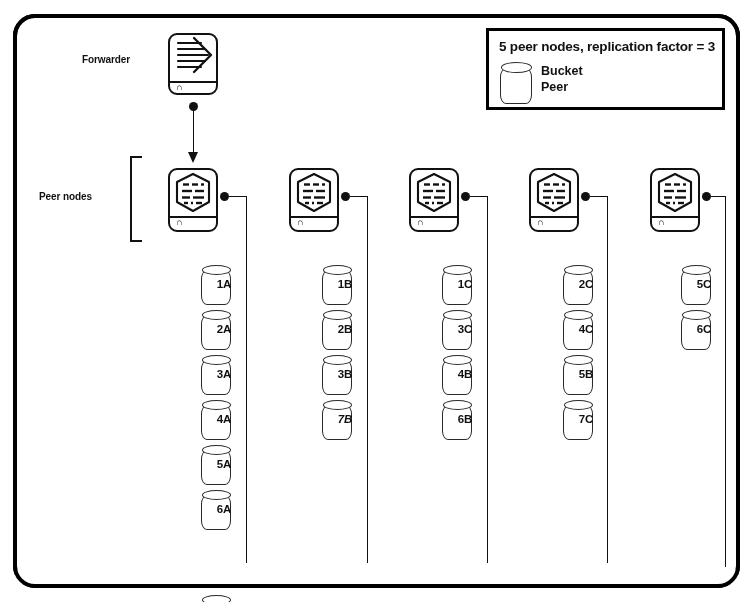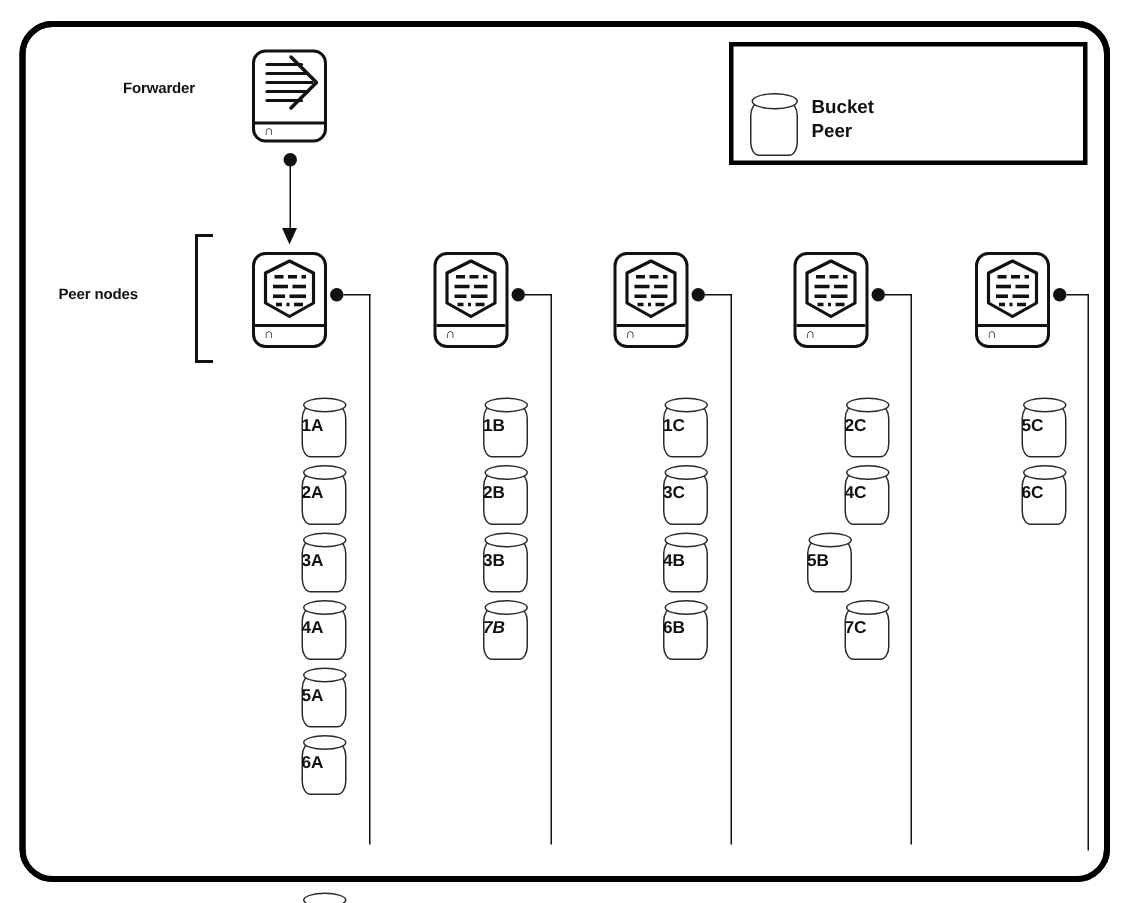--- a/index.html
+++ b/index.html
@@ -128,21 +128,21 @@
     box-sizing: border-box;
     border: 1.7px solid #2a2a2a;
     border-radius: 50%;
     background: #ffffff;
   }
   .bucket .btxt {
     position: absolute;
     left: 0;
     top: 14px;
     width: 46px;
-    text-align: left;
+    text-align: center;
     font-size: 11.5px;
     font-weight: bold;
     color: #111111;
     line-height: 1;
   }
   
   .legend-bucket {
     position: absolute;
     width: 32px;
     height: 42px;
@@ -400,21 +400,21 @@
   <div class="bucket" style="left:563px; top:265px;">
     <div class="body"></div>
     <div class="lid"></div>
     <div class="btxt">2C</div>
   </div>
   <div class="bucket" style="left:563px; top:310px;">
     <div class="body"></div>
     <div class="lid"></div>
     <div class="btxt">4C</div>
   </div>
-  <div class="bucket" style="left:538px; top:355px;">
+  <div class="bucket" style="left:563px; top:355px;">
     <div class="body"></div>
     <div class="lid"></div>
     <div class="btxt">5B</div>
   </div>
   <div class="bucket" style="left:563px; top:400px;">
     <div class="body"></div>
     <div class="lid"></div>
     <div class="btxt">7C</div>
   </div>
 
@@ -446,20 +446,21 @@
     <div class="lid"></div>
     <div class="btxt">5C</div>
   </div>
   <div class="bucket" style="left:681px; top:310px;">
     <div class="body"></div>
     <div class="lid"></div>
     <div class="btxt">6C</div>
   </div>
 
   <div class="legend-box">
+    <div class="legend-title">5 peer nodes, replication factor = 3</div>
 
     <div class="legend-bucket" style="left:11px; top:31px;">
       <div class="body"></div>
       <div class="lid"></div>
     </div>
 
     <div class="legend-text" style="left:52px; top:33px;">Bucket</div>
     <div class="legend-text" style="left:52px; top:49px;">Peer</div>
   </div>
 

